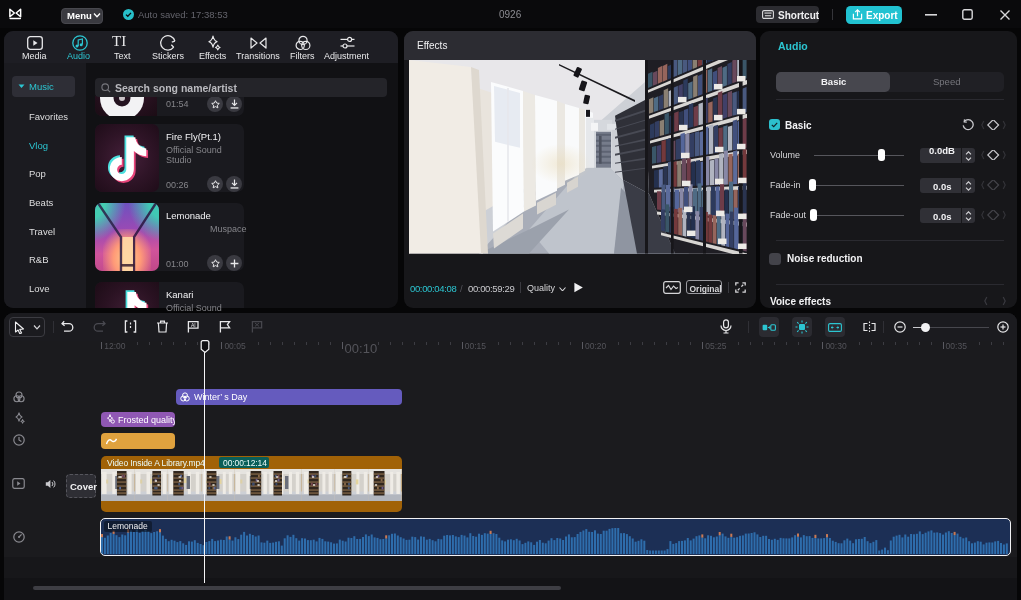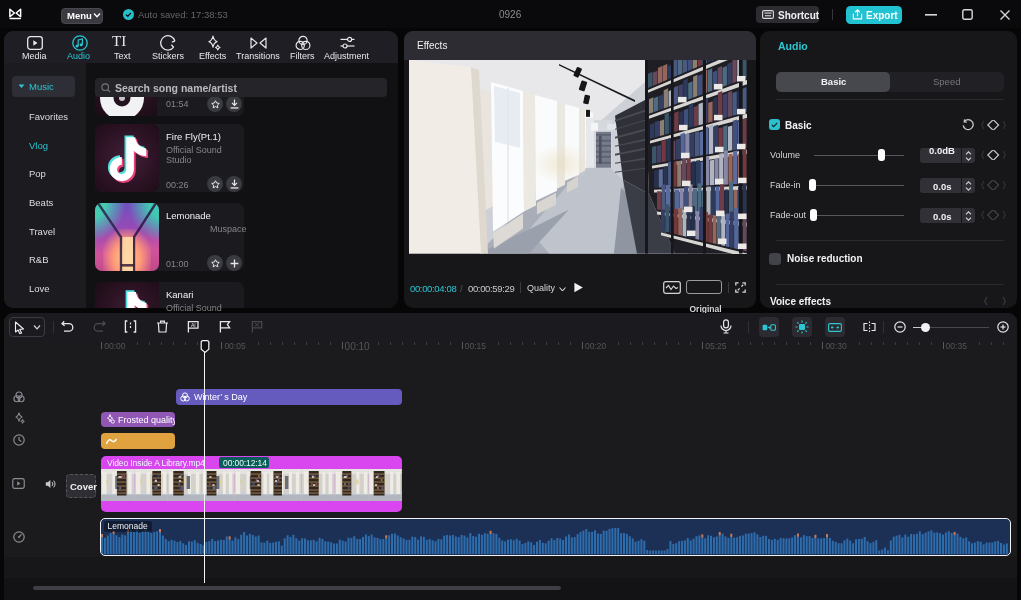--- a/index.html
+++ b/index.html
@@ -455,21 +455,21 @@
       <path d="M0.5 0.5 L3.5 3.8 L6.5 0.5" fill="none" stroke="#d5d5d8" stroke-width="1.1"></path>
     </svg>
   <svg class="abs" style="left:573px;top:281.5px" width="11" height="11" viewBox="0 0 11 12">
       <path d="M1 0.8 L10.2 6 L1 11.2 Z" fill="#f0f0f2"></path>
     </svg>
   <svg class="abs" style="left:663px;top:281px" width="18" height="13" viewBox="0 0 18 13">
     <rect x="0.7" y="0.7" width="16.6" height="11.6" rx="2" fill="none" stroke="#d5d5d8" stroke-width="1.2"></rect>
     <path d="M3 7 L5.5 4.5 L8 8.5 L10.5 5 L13 7.5 L15 6.5" fill="none" stroke="#d5d5d8" stroke-width="1.1"></path>
   </svg>
   <div class="abs" style="left:686px;top:280px;width:36px;height:14px;border:1px solid #9a9aa0;border-radius:3px;"></div>
-  <div class="txt" style="left:689.5px;top:283.5px;color:#d5d5d8;font-size:8.5px;font-weight:bold;margin-top:20px;">Original</div>
+  <div class="txt" style="left:689.5px;top:283.5px;color:#d5d5d8;font-size:8.5px;font-weight:bold;">Original</div>
   <div class="abs" style="left:728px;top:282px;width:1px;height:11px;background:#3a3a40;"></div>
   <svg class="abs" style="left:735px;top:282px" width="11" height="11" viewBox="0 0 11 11">
     <path d="M0.8 3.6 L0.8 0.8 L3.6 0.8 M7.4 0.8 L10.2 0.8 L10.2 3.6 M10.2 7.4 L10.2 10.2 L7.4 10.2 M3.6 10.2 L0.8 10.2 L0.8 7.4" fill="none" stroke="#d5d5d8" stroke-width="1.3"></path>
     <path d="M2.8 8.2 L4.6 6.4 M6.4 4.6 L8.2 2.8" stroke="#d5d5d8" stroke-width="1.3"></path>
   </svg>
 
   <div class="abs" style="left:760px;top:31px;width:257px;height:277px;background:#17171a;border-radius:9px;"></div>
   <div class="txt" style="left:778px;top:40px;color:#2cc6d2;font-size:10.5px;font-weight:bold;">Audio</div>
   <div class="abs" style="left:776px;top:72px;width:228px;height:20px;background:#202025;border-radius:5px;"></div>
   <div class="abs" style="left:776px;top:72px;width:114px;height:20px;background:#47474e;border-radius:5px;"></div>
@@ -624,39 +624,39 @@
   <div class="abs" style="left:913px;top:326.5px;width:12px;height:1.6px;background:#c9c9cd;"></div>
   <div class="abs" style="left:921px;top:322.5px;width:9px;height:9px;background:#f2f2f4;border-radius:50%;"></div>
   <svg class="abs" style="left:997px;top:321px" width="12" height="12" viewBox="0 0 12 12">
       <circle cx="6" cy="6" r="5.2" fill="none" stroke="#e8e8ea" stroke-width="1.2"></circle>
       <line x1="3.5" y1="6" x2="8.5" y2="6" stroke="#e8e8ea" stroke-width="1.2"></line>
       <line x1="6" y1="3.5" x2="6" y2="8.5" stroke="#e8e8ea" stroke-width="1.2"></line>
     </svg>
 
   <div id="ruler" class="abs" style="left:0;top:340px;width:1021px;height:13px;">
       <div style="position:absolute;left:101.2px;top:1.5px;width:1px;height:7px;background:#5a5a61"></div>
-      <div style="position:absolute;left:104.2px;top:1px;color:#54545a;font-size:8.5px;white-space:nowrap">00:00</div>
+      <div style="position:absolute;left:104.2px;top:1px;color:#54545a;font-size:8.5px;white-space:nowrap">12:00</div>
       <div style="position:absolute;left:137.3px;top:1.5px;width:1px;height:3.5px;background:#3c3c42"></div>
       <div style="position:absolute;left:149.3px;top:1.5px;width:1px;height:3.5px;background:#3c3c42"></div>
       <div style="position:absolute;left:161.3px;top:1.5px;width:1px;height:3.5px;background:#3c3c42"></div>
       <div style="position:absolute;left:173.3px;top:1.5px;width:1px;height:3.5px;background:#3c3c42"></div>
       <div style="position:absolute;left:185.3px;top:1.5px;width:1px;height:3.5px;background:#3c3c42"></div>
       <div style="position:absolute;left:197.4px;top:1.5px;width:1px;height:3.5px;background:#3c3c42"></div>
       <div style="position:absolute;left:209.4px;top:1.5px;width:1px;height:3.5px;background:#3c3c42"></div>
       <div style="position:absolute;left:221.4px;top:1.5px;width:1px;height:7px;background:#5a5a61"></div>
       <div style="position:absolute;left:224.4px;top:1px;color:#54545a;font-size:8.5px;white-space:nowrap">00:05</div>
       <div style="position:absolute;left:257.5px;top:1.5px;width:1px;height:3.5px;background:#3c3c42"></div>
       <div style="position:absolute;left:269.5px;top:1.5px;width:1px;height:3.5px;background:#3c3c42"></div>
       <div style="position:absolute;left:281.5px;top:1.5px;width:1px;height:3.5px;background:#3c3c42"></div>
       <div style="position:absolute;left:293.5px;top:1.5px;width:1px;height:3.5px;background:#3c3c42"></div>
       <div style="position:absolute;left:305.5px;top:1.5px;width:1px;height:3.5px;background:#3c3c42"></div>
       <div style="position:absolute;left:317.6px;top:1.5px;width:1px;height:3.5px;background:#3c3c42"></div>
       <div style="position:absolute;left:329.6px;top:1.5px;width:1px;height:3.5px;background:#3c3c42"></div>
       <div style="position:absolute;left:341.6px;top:1.5px;width:1px;height:7px;background:#5a5a61"></div>
-      <div style="position:absolute;left:344.6px;top:1px;color:#54545a;font-size:10px;white-space:nowrap">00:10</div>
+      <div style="position:absolute;left:344.6px;top:1px;color:#54545a;font-size:13px;white-space:nowrap">00:10</div>
       <div style="position:absolute;left:377.7px;top:1.5px;width:1px;height:3.5px;background:#3c3c42"></div>
       <div style="position:absolute;left:389.7px;top:1.5px;width:1px;height:3.5px;background:#3c3c42"></div>
       <div style="position:absolute;left:401.7px;top:1.5px;width:1px;height:3.5px;background:#3c3c42"></div>
       <div style="position:absolute;left:413.7px;top:1.5px;width:1px;height:3.5px;background:#3c3c42"></div>
       <div style="position:absolute;left:425.7px;top:1.5px;width:1px;height:3.5px;background:#3c3c42"></div>
       <div style="position:absolute;left:437.8px;top:1.5px;width:1px;height:3.5px;background:#3c3c42"></div>
       <div style="position:absolute;left:449.8px;top:1.5px;width:1px;height:3.5px;background:#3c3c42"></div>
       <div style="position:absolute;left:461.8px;top:1.5px;width:1px;height:7px;background:#5a5a61"></div>
       <div style="position:absolute;left:464.8px;top:1px;color:#54545a;font-size:8.5px;white-space:nowrap">00:15</div>
       <div style="position:absolute;left:497.9px;top:1.5px;width:1px;height:3.5px;background:#3c3c42"></div>
@@ -744,21 +744,21 @@
         <circle cx="12.5" cy="12" r="2.6" fill="none" stroke="#fff" stroke-width="1.4"></circle>
       </svg>
     <div class="txt" style="left:17px;top:3px;color:#fff;font-size:9px;">Frosted quality</div>
   </div>
 
   <div class="abs" style="left:101px;top:433px;width:73.5px;height:15.5px;background:#e0a23e;border-radius:4px;"></div>
   <svg class="abs" style="left:106px;top:437.5px" width="11" height="7" viewBox="0 0 11 7">
       <path d="M0.5 6 C1.5 2 4 0.8 5.5 2.6 C7 4.4 9.5 3.6 10.5 0.8" fill="none" stroke="#fff" stroke-width="1.4"></path>
     </svg>
 
-  <div class="abs" style="left:101px;top:456px;width:301px;height:56px;background:#d946ef;border-radius:5px;overflow:hidden;">
+  <div class="abs" style="left:101px;top:456px;width:301px;height:56px;background:#a16207;border-radius:5px;overflow:hidden;">
     <svg width="301" height="32" viewBox="0 0 301 32" preserveAspectRatio="none" style="position:absolute;left:0;top:12.5px">
         <rect x="0.0" y="0" width="33.4" height="32" fill="#d4d1cb"></rect>
         <rect x="0.0" y="0" width="33.4" height="5" fill="#e5e3df"></rect>
         <rect x="0.0" y="25" width="33.4" height="7" fill="#b2b6be"></rect>
         <rect x="0.0" y="22.5" width="33.4" height="3" fill="#cdd0d5"></rect>
         <rect x="1.1" y="3" width="4.5" height="22" fill="#efece6"></rect>
         <rect x="11.3" y="3" width="3.5" height="22" fill="#efece6"></rect>
         <rect x="21.3" y="3" width="3" height="22" fill="#efece6"></rect>
         <rect x="27.1" y="3" width="3.5" height="22" fill="#efece6"></rect>
         <rect x="18.8" y="9.1" width="2.6" height="5" fill="#e4d49e"></rect>

